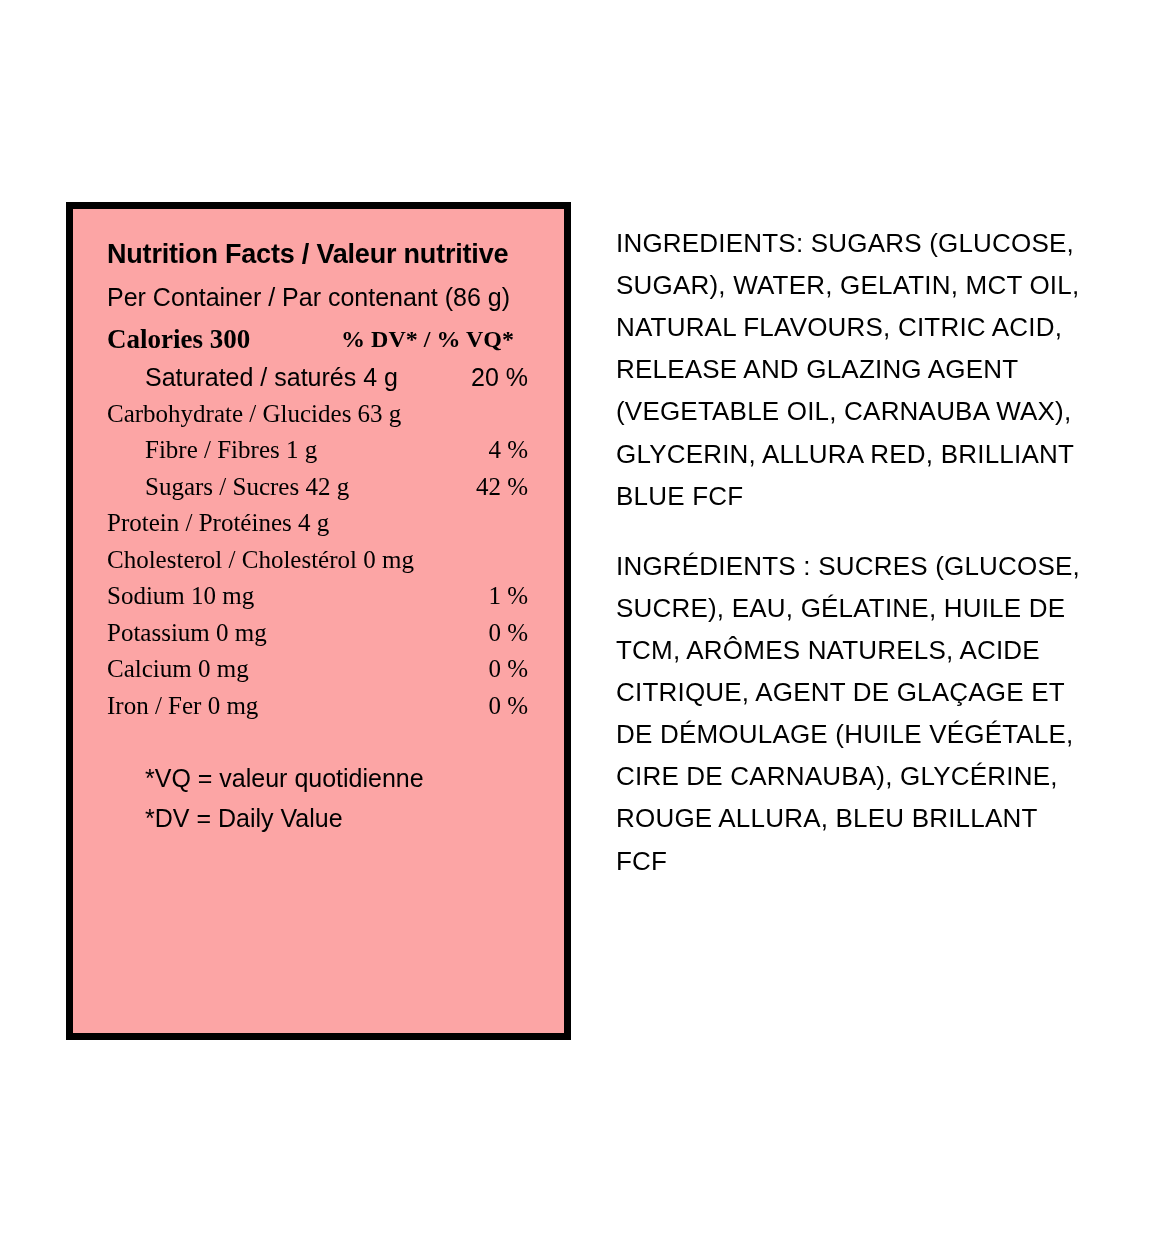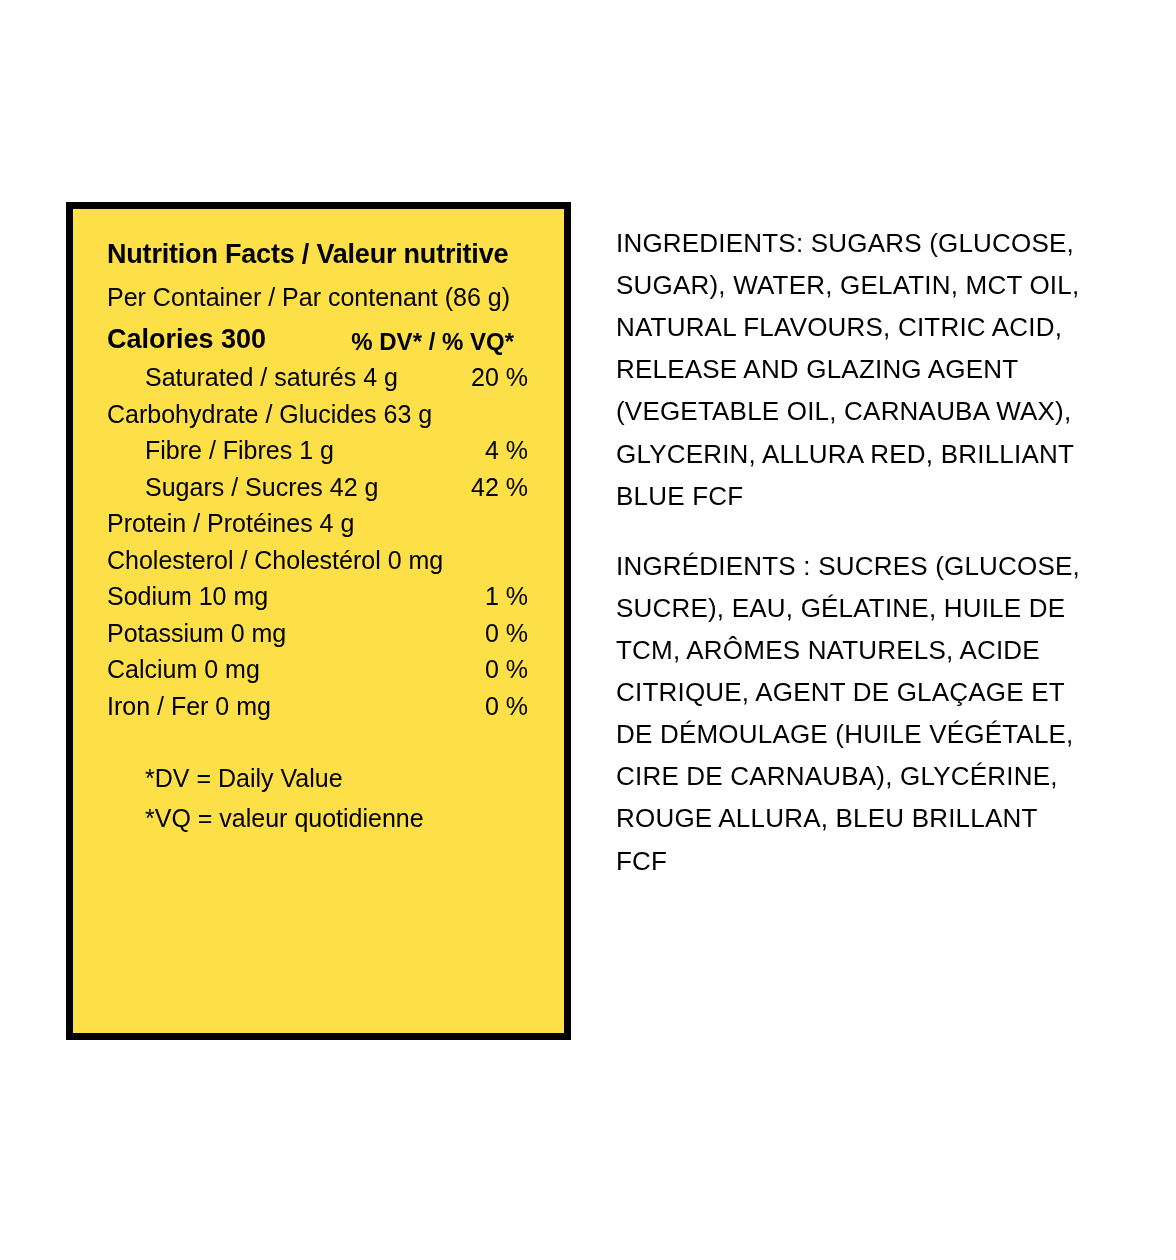--- a/index.html
+++ b/index.html
@@ -18,44 +18,45 @@
 
   
   #nutrition-panel {
     position: absolute;
     left: 66px;
     top: 202px;
     width: 505px;
     height: 838px;
     border: 7px solid #000000;
     box-sizing: border-box;
-    background: #fde047;
+    background: #fca5a5;
   }
   .nf-inner {
     padding: 30px 26px 0 34px;
   }
   .nf-title {
     font-weight: bold;
     font-size: 27px;
     letter-spacing: -0.2px;
     margin-bottom: 13px;
     white-space: nowrap;
   }
   .nf-serving {
     font-size: 25px;
     margin-bottom: 9px;
     white-space: nowrap;
   }
   .nf-row {
     display: flex;
-    align-items: flex-end;
+    align-items: center;
     justify-content: space-between;
     font-size: 25px;
     line-height: 1.38;
     margin-bottom: 2px;
+    font-family: Liberation Serif, serif;
   }
   .nf-row .nf-left {
     white-space: nowrap;
   }
   .nf-row .nf-right {
     white-space: nowrap;
     text-align: right;
     padding-right: 10px;
   }
   .nf-calories {
@@ -168,22 +169,22 @@
       <span class="nf-left">Calcium 0 mg</span>
       <span class="nf-right">0 %</span>
     </div>
 
     <div class="nf-row">
       <span class="nf-left">Iron / Fer 0 mg</span>
       <span class="nf-right">0 %</span>
     </div>
 
     <div class="nf-footnotes">
+      <div>*VQ = valeur quotidienne</div>
       <div>*DV = Daily Value</div>
-      <div>*VQ = valeur quotidienne</div>
     </div>
 
   </div>
 </div>
 
 <div id="ingredients-block">
   <p class="ing-para">INGREDIENTS: SUGARS (GLUCOSE, SUGAR), WATER, GELATIN, MCT OIL, NATURAL FLAVOURS, CITRIC ACID, RELEASE AND GLAZING AGENT (VEGETABLE OIL, CARNAUBA WAX), GLYCERIN, ALLURA RED, BRILLIANT BLUE FCF</p>
   <p class="ing-para">INGRÉDIENTS : SUCRES (GLUCOSE, SUCRE), EAU, GÉLATINE, HUILE DE TCM, ARÔMES NATURELS, ACIDE CITRIQUE, AGENT DE GLAÇAGE ET DE DÉMOULAGE (HUILE VÉGÉTALE, CIRE DE CARNAUBA), GLYCÉRINE, ROUGE ALLURA, BLEU BRILLANT FCF</p>
 </div>
 

